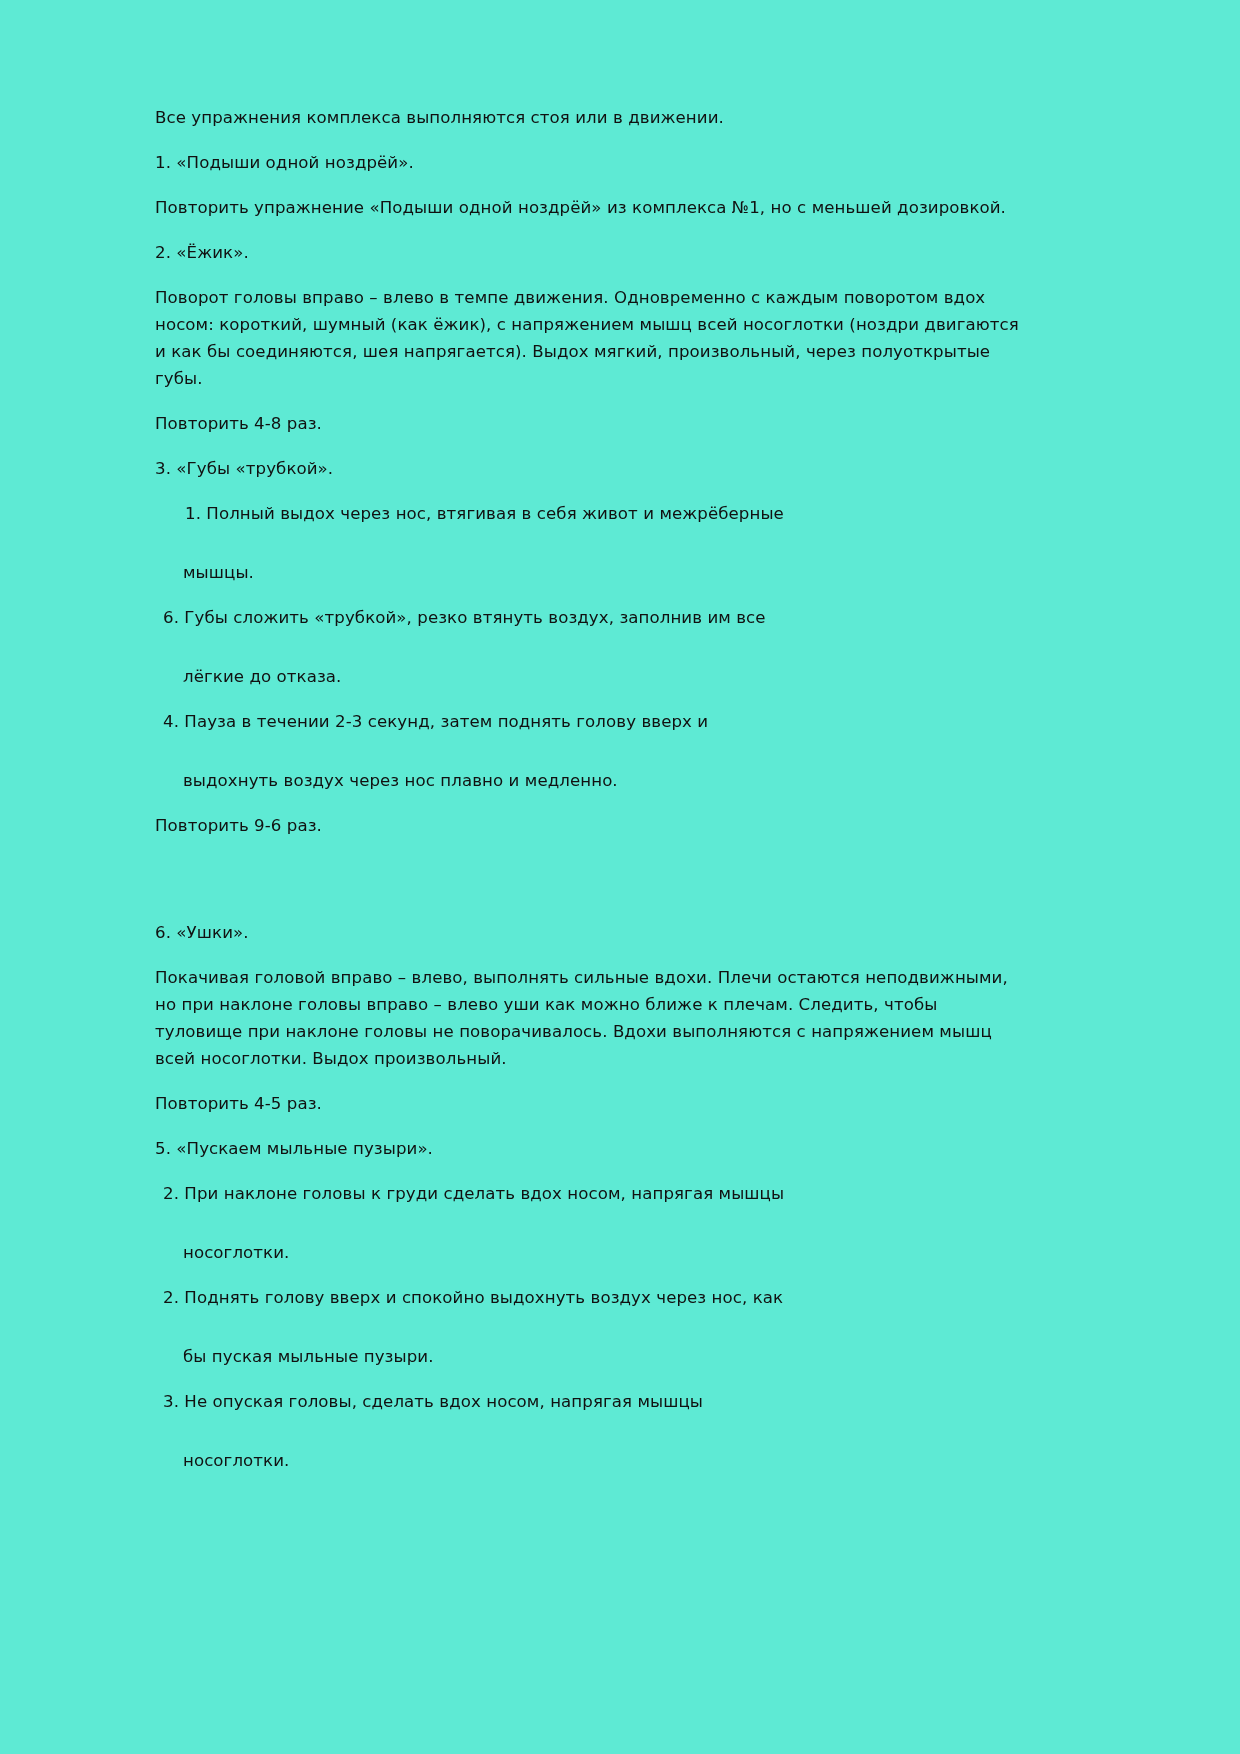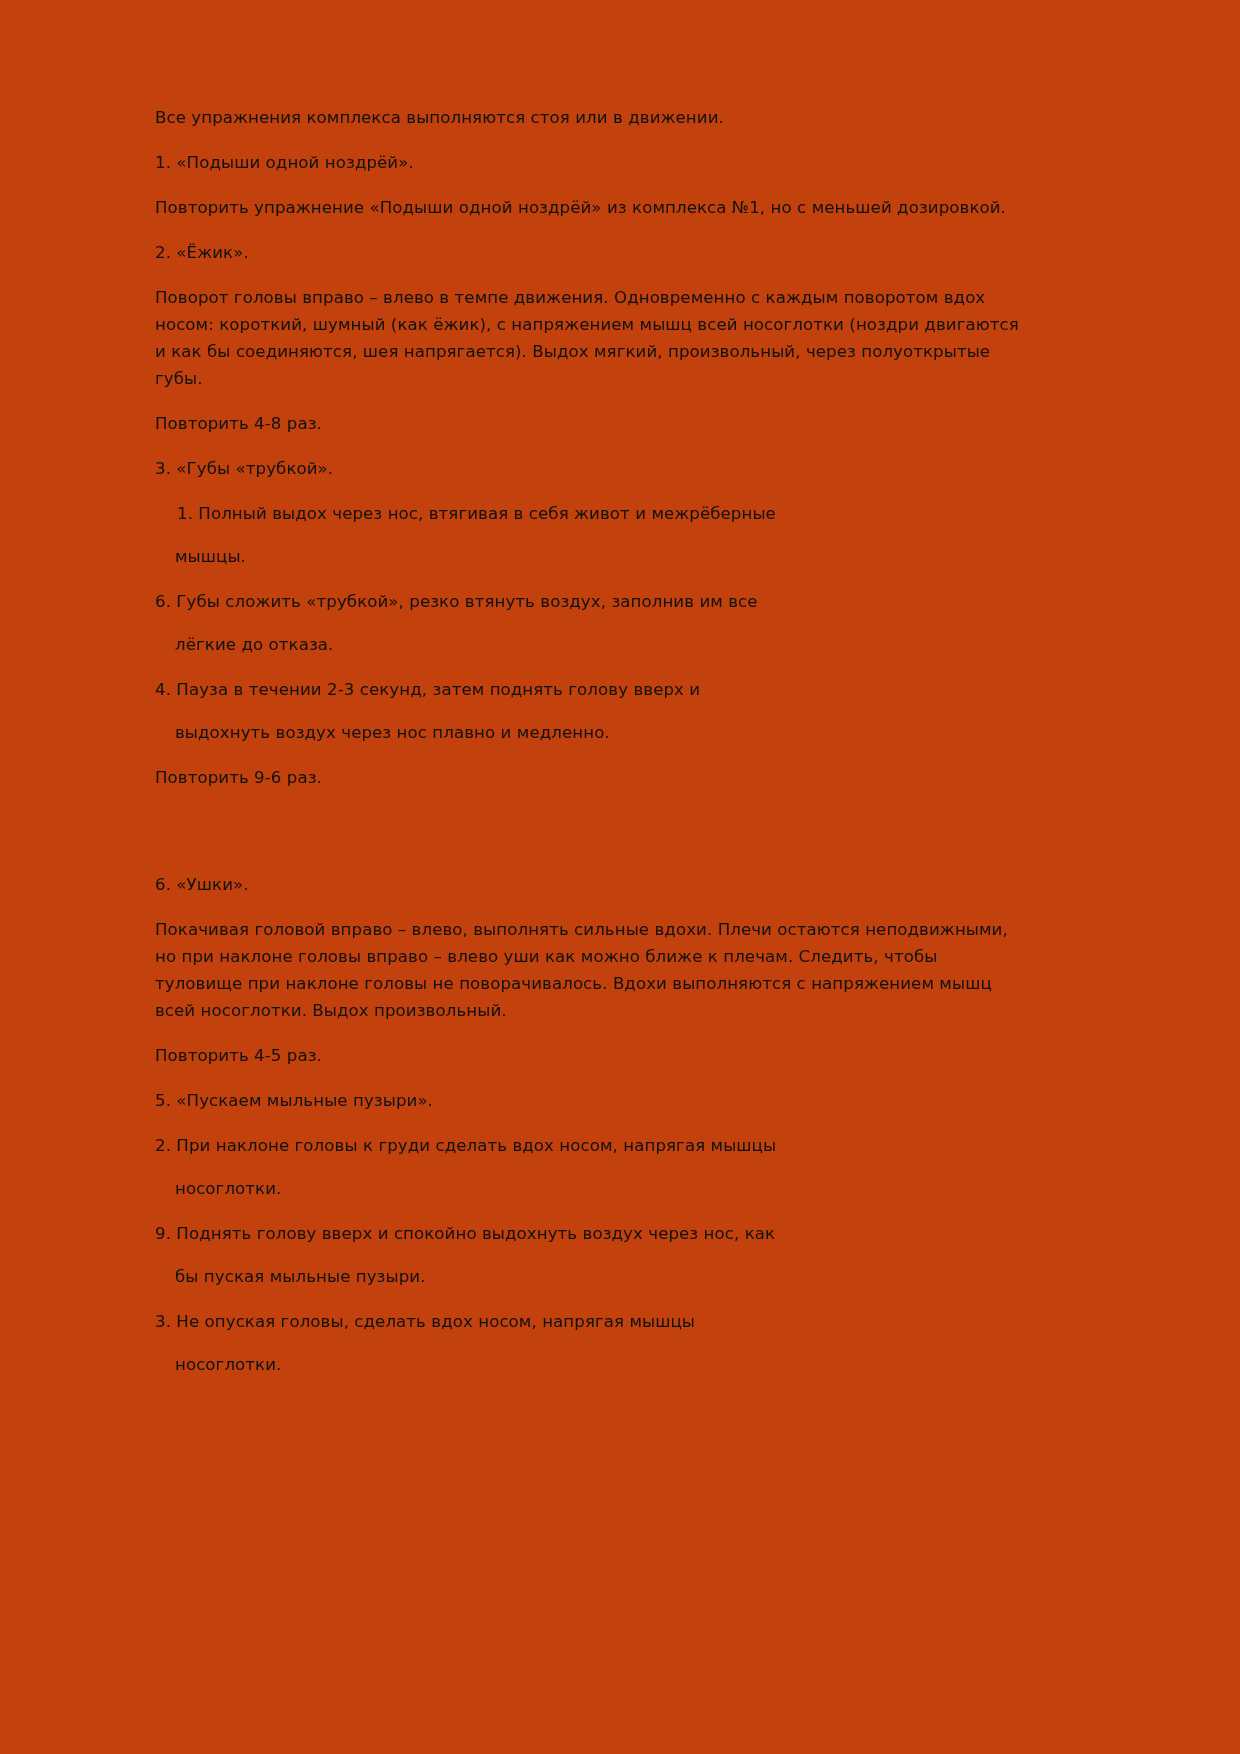--- a/index.html
+++ b/index.html
@@ -14,21 +14,21 @@
     font-family: "DejaVu Sans", sans-serif;
     color: #000000;
     overflow: hidden;
   }
   .page {
     position: absolute;
     top: 0;
     left: 0;
     width: 1240px;
     height: 1754px;
-    background: #c2410c;
+    background: #5eead4;
   }
   .content {
     position: absolute;
     left: 155px;
     top: 104px;
     width: 870px;
   }
   p {
     margin: 0 0 0 0;
     font-size: 16.6px;
@@ -38,21 +38,21 @@
     text-align: left;
     white-space: pre-wrap;
   }
   .para {
     margin-bottom: 18px;
   }
   .flow {
     margin-bottom: 18px;
   }
   .flow p {
-    margin: 0;
+    margin: 8px;
   }
   .indent-1 {
     padding-left: 22px;
   }
   .indent-cont {
     padding-left: 20px;
   }
   .gap-block {
     height: 62px;
   }
@@ -135,21 +135,21 @@
       <p>5. «Пускаем мыльные пузыри».</p>
     </div>
 
     <div class="flow">
       <p>2. При наклоне головы к груди сделать вдох носом, напрягая мышцы</p>
       <div class="sub-gap"></div>
       <p class="indent-cont">носоглотки.</p>
     </div>
 
     <div class="flow">
-      <p>9. Поднять голову вверх и спокойно выдохнуть воздух через нос, как</p>
+      <p>2. Поднять голову вверх и спокойно выдохнуть воздух через нос, как</p>
       <div class="sub-gap"></div>
       <p class="indent-cont">бы пуская мыльные пузыри.</p>
     </div>
 
     <div class="flow">
       <p>3. Не опуская головы, сделать вдох носом, напрягая мышцы</p>
       <div class="sub-gap"></div>
       <p class="indent-cont">носоглотки.</p>
     </div>
 

